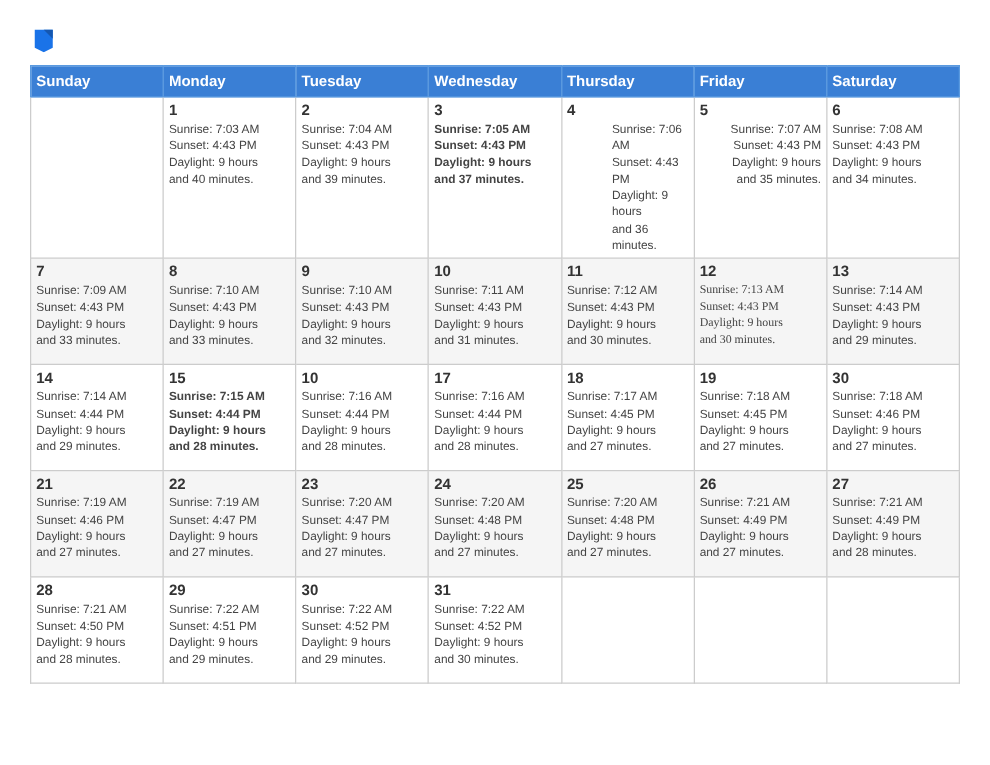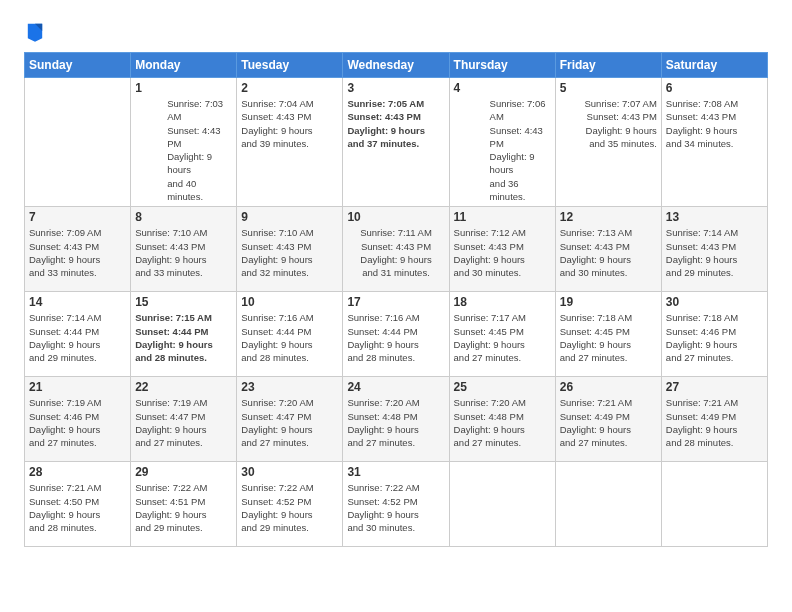--- a/index.html
+++ b/index.html
@@ -139,21 +139,21 @@
           <th>Thursday</th>
           <th>Friday</th>
           <th>Saturday</th>
         </tr>
     </thead>
     <tbody id="calendar-body">
     <tr class="row-white">
           <td class="empty-cell"></td>
           <td>
             <span class="day-num">1</span>
-            <div class="day-info" style="white-space: pre-line; margin-left: 32px;">Sunrise: 7:03 AM
+            <div class="day-info" style="white-space: pre-line;">Sunrise: 7:03 AM
 Sunset: 4:43 PM
 Daylight: 9 hours
 and 40 minutes.</div>
           </td>
           <td>
             <span class="day-num">2</span>
             <div class="day-info" style="white-space: pre-line;">Sunrise: 7:04 AM
 Sunset: 4:43 PM
 Daylight: 9 hours
 and 39 minutes.</div>
@@ -204,35 +204,35 @@
           </td>
           <td>
             <span class="day-num">9</span>
             <div class="day-info" style="white-space: pre-line;">Sunrise: 7:10 AM
 Sunset: 4:43 PM
 Daylight: 9 hours
 and 32 minutes.</div>
           </td>
           <td>
             <span class="day-num">10</span>
-            <div class="day-info" style="white-space: pre-line; text-align: center;">Sunrise: 7:11 AM
+            <div class="day-info" style="white-space: pre-line;">Sunrise: 7:11 AM
 Sunset: 4:43 PM
 Daylight: 9 hours
 and 31 minutes.</div>
           </td>
           <td>
             <span class="day-num">11</span>
             <div class="day-info" style="white-space: pre-line;">Sunrise: 7:12 AM
 Sunset: 4:43 PM
 Daylight: 9 hours
 and 30 minutes.</div>
           </td>
           <td>
             <span class="day-num">12</span>
-            <div class="day-info" style="white-space: pre-line;">Sunrise: 7:13 AM
+            <div class="day-info" style="white-space: pre-line; font-family: Liberation Serif, serif;">Sunrise: 7:13 AM
 Sunset: 4:43 PM
 Daylight: 9 hours
 and 30 minutes.</div>
           </td>
           <td>
             <span class="day-num">13</span>
             <div class="day-info" style="white-space: pre-line;">Sunrise: 7:14 AM
 Sunset: 4:43 PM
 Daylight: 9 hours
 and 29 minutes.</div>

